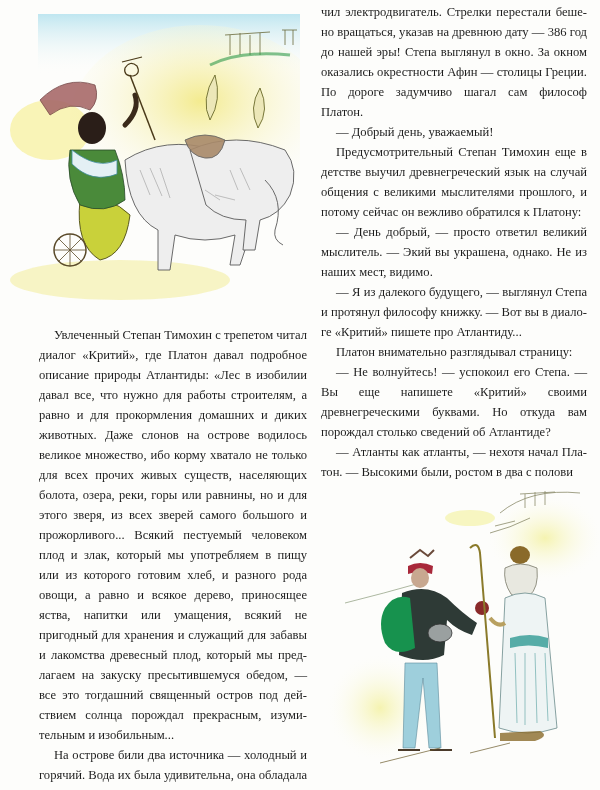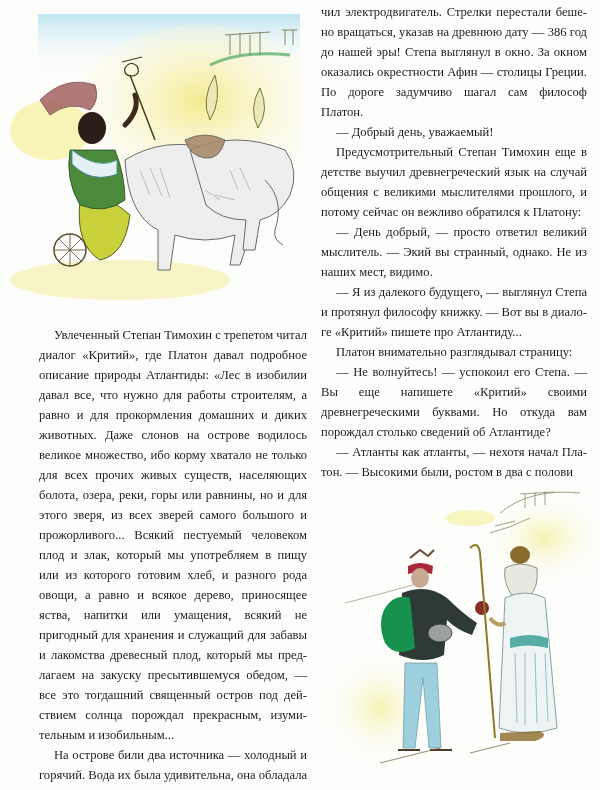--- a/index.html
+++ b/index.html
@@ -84,21 +84,21 @@
 <div class="col" id="col-left">
   <p>Увлеченный Степан Тимохин с трепетом чи­тал диалог «Критий», где Платон давал подроб­ное описание природы Атлантиды: «Лес в изо­билии давал все, что нужно для работы строите­лям, а равно и для прокормления домашних и диких животных. Даже слонов на острове води­лось великое множество, ибо корму хватало не только для всех прочих живых существ, насе­ляющих болота, озера, реки, горы или равнины, но и для этого зверя, из всех зверей самого боль­шого и прожорливого... Всякий пестуемый че­ловеком плод и злак, который мы употребляем в пищу или из которого готовим хлеб, и разного рода овощи, а равно и всякое дерево, принося­щее яства, напитки или умащения, всякий не пригодный для хранения и служащий для забавы и лакомства древесный плод, который мы пред­лагаем на закуску пресытившемуся обедом, — все это тогдашний священный остров под дей­ствием солнца порождал прекрасным, изуми­тельным и изобильным...</p>
   <p>На острове били два источника — холодный и горячий. Вода их была удивительна, она облада­ла целительной силой. Источники обвели стена­ми, насадили подле деревья и направили воды в купальни под открытым небом. Были и купаль­ни с теплой водой — зимние, причем отдельно для царей, отдельно для простых людей, отдель­но для женщин и отдельно для коней. Каждая купальня была соответственно украшена...»</p>
 
 </div>
 
 <div class="col" id="col-right">
   <p class="first-cont">чил электродвигатель. Стрелки перестали беше­но вращаться, указав на древнюю дату — 386 год до нашей эры! Степа выглянул в окно. За окном оказались окрестности Афин — столицы Гре­ции. По дороге задумчиво шагал сам философ Платон.</p>
   <p>— Добрый день, уважаемый!</p>
   <p>Предусмотрительный Степан Тимохин еще в детстве выучил древнегреческий язык на случай общения с великими мыслителями прошлого, и потому сейчас он вежливо обратился к Платону:</p>
-  <p>— День добрый, — просто ответил великий мыслитель. — Экий вы странный, однако. Не из наших мест, видимо.</p>
+  <p>— День добрый, — просто ответил великий мыслитель. — Экий вы украшена, однако. Не из наших мест, видимо.</p>
   <p>— Я из далекого будущего, — выглянул Степа и протянул философу книжку. — Вот вы в диало­ге «Критий» пишете про Атлантиду...</p>
   <p>Платон внимательно разглядывал страницу:</p>
   <p>— Не волнуйтесь! — успокоил его Степа. — Вы еще напишете «Критий» своими древнегрече­скими буквами. Но откуда вам порождал столько сведений об Атлантиде?</p>
   <p>— Атланты как атланты, — нехотя начал Пла­тон. — Высокими были, ростом в два с полови­</p>
 </div>
 
 <div class="illus" id="illus-bottom">
   <svg width="280" height="310" viewBox="0 0 280 310">
     <defs>
       <radialGradient id="glow1" cx="0.5" cy="0.5" r="0.5">

